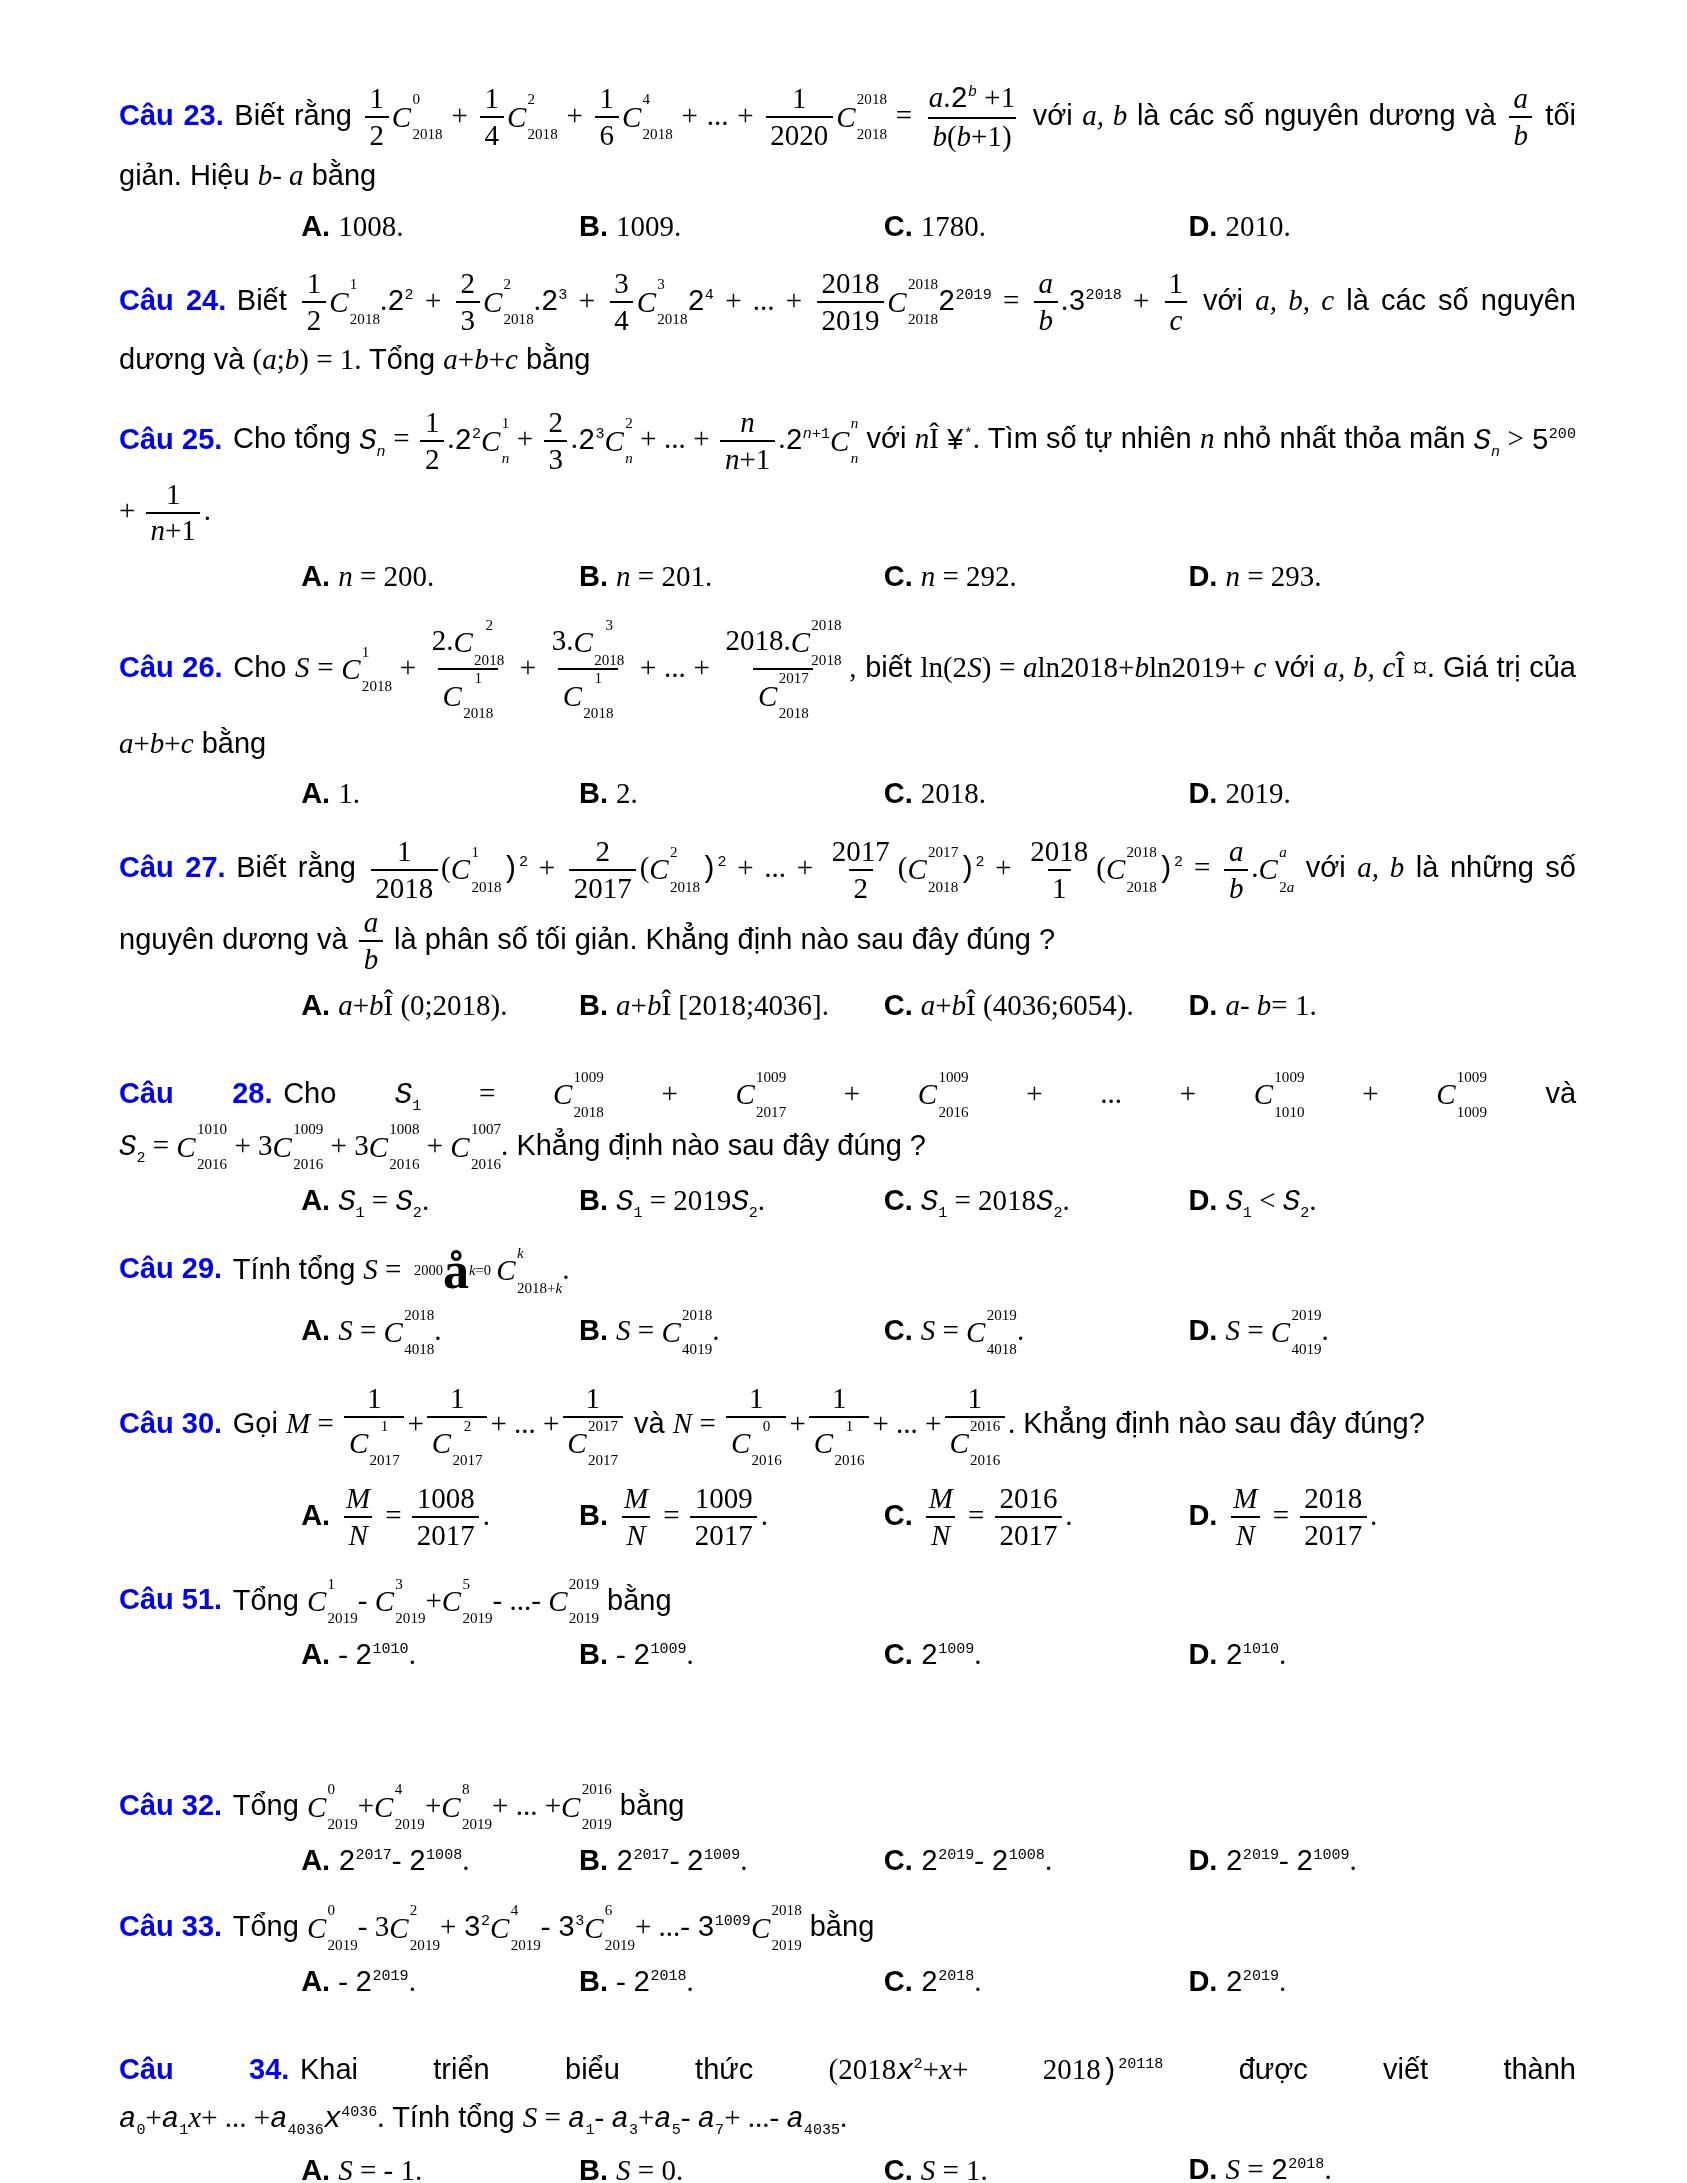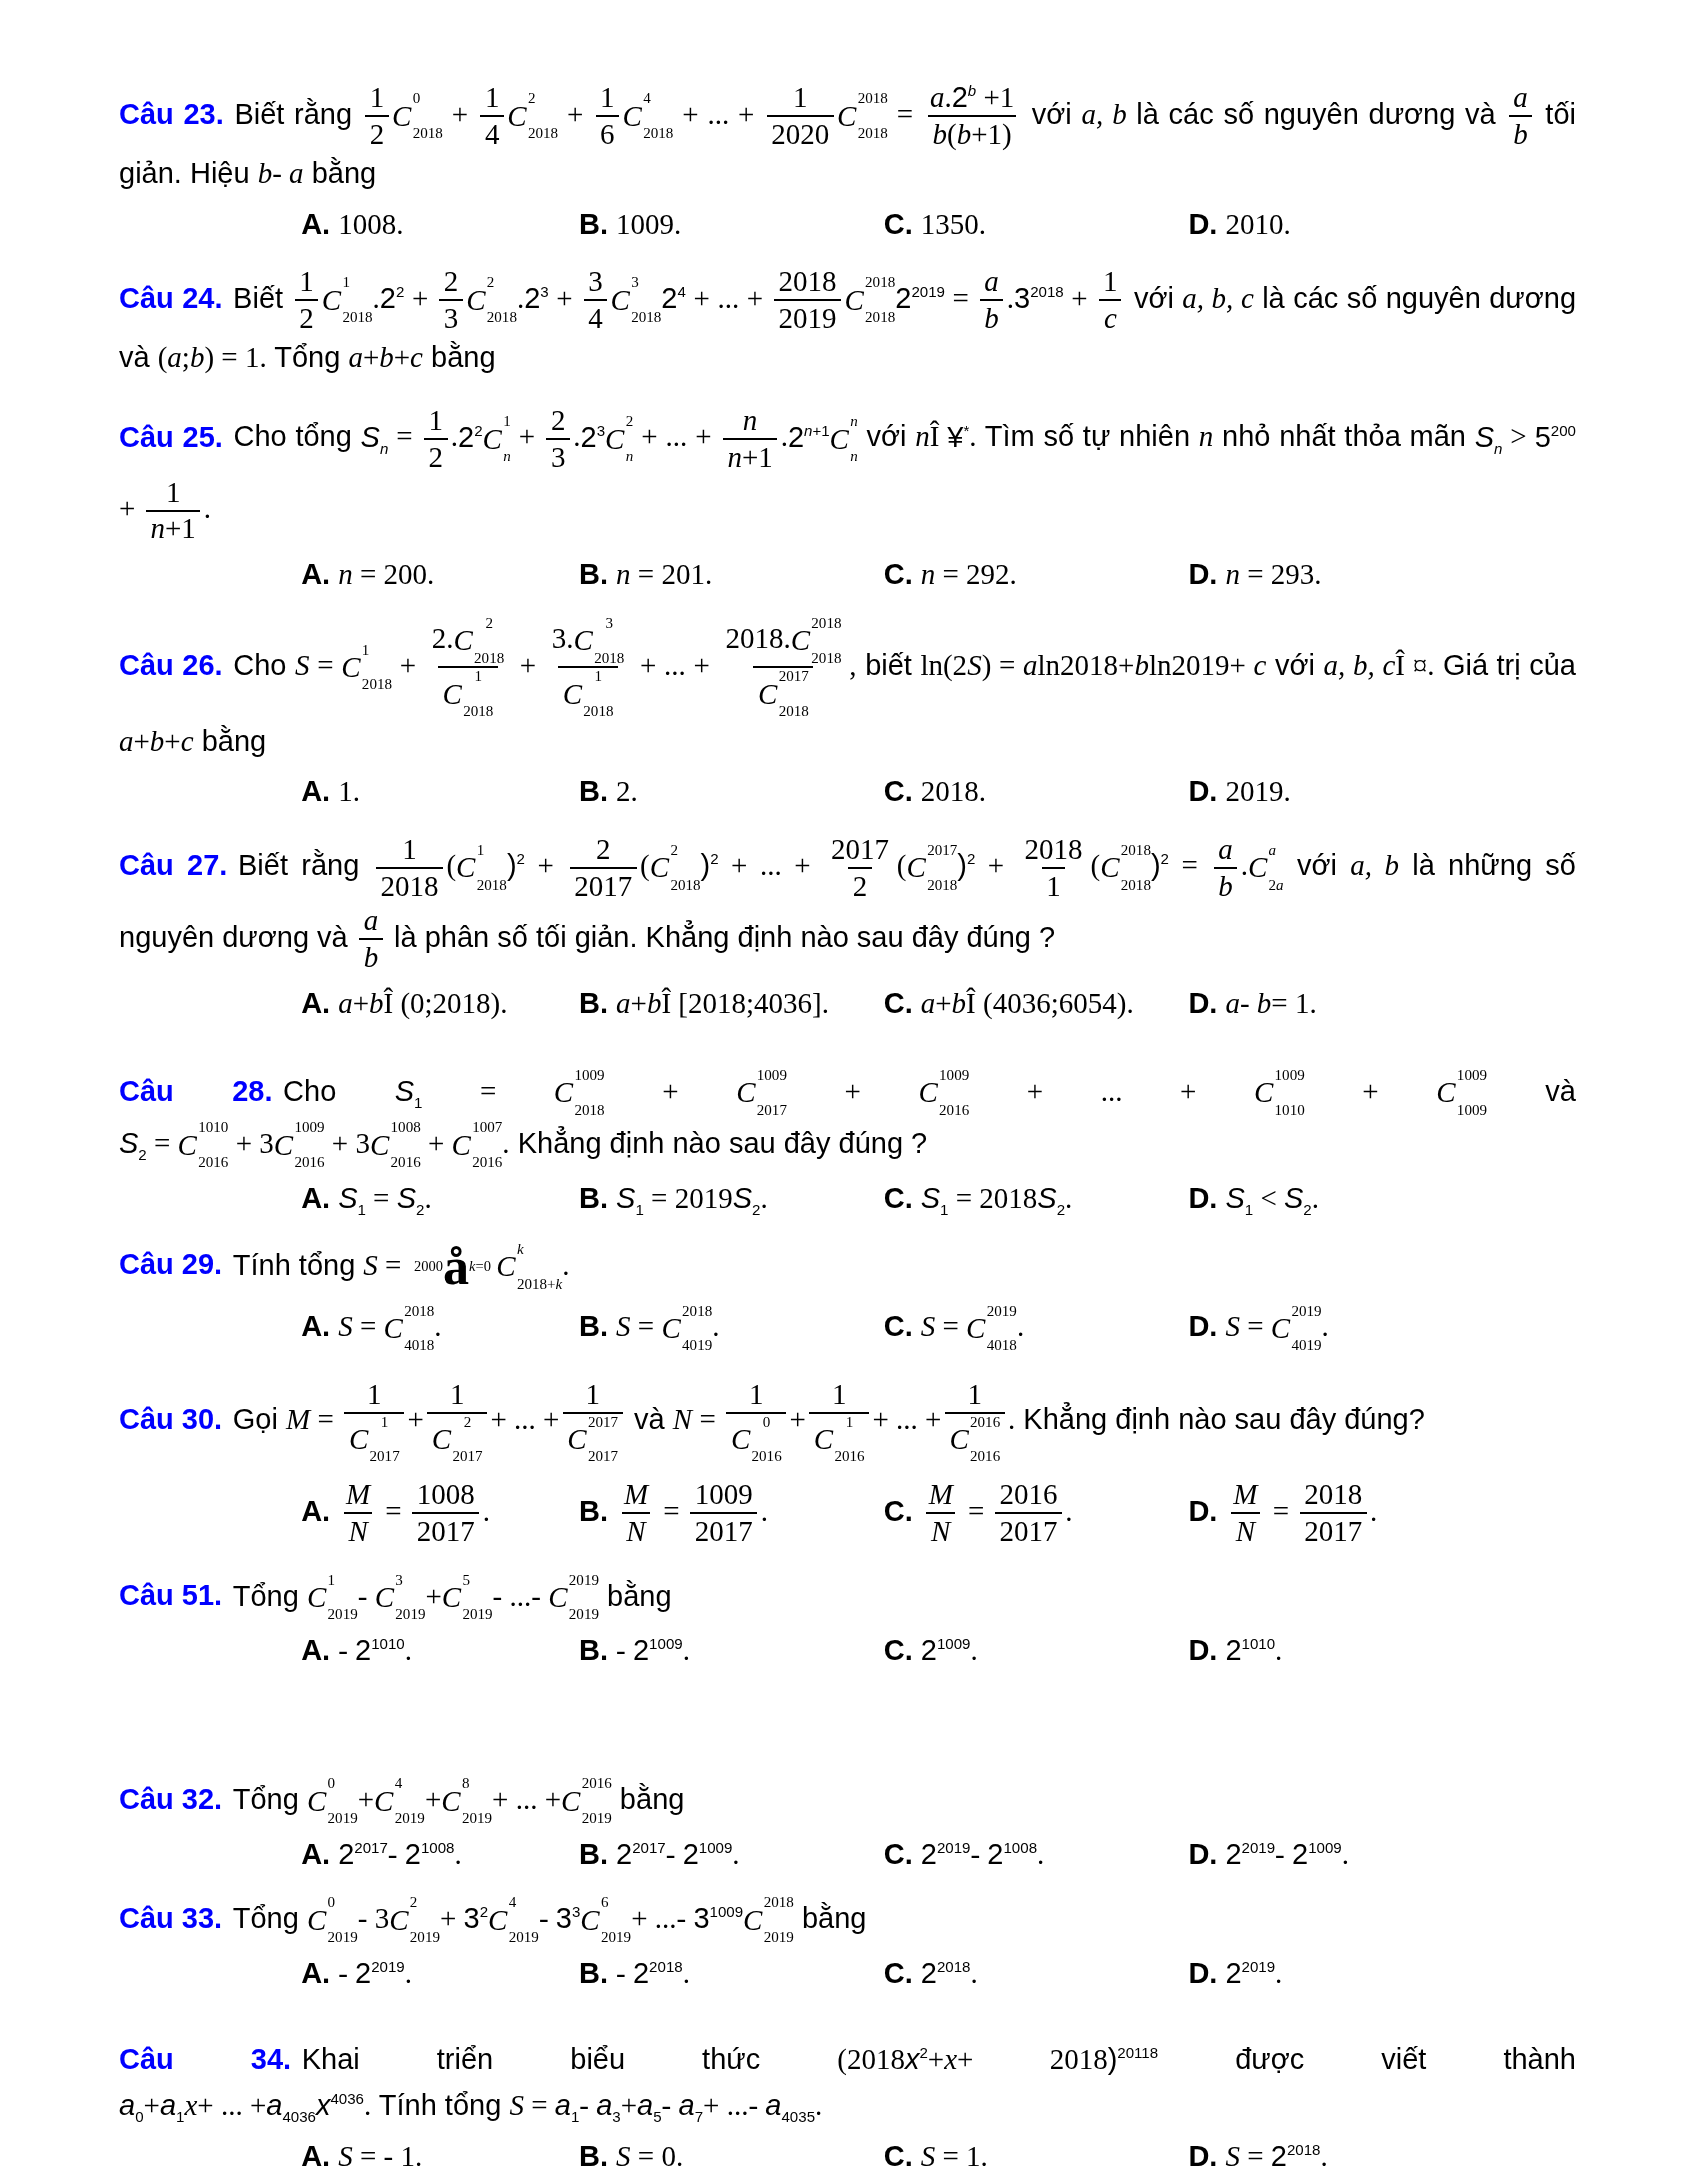--- a/index.html
+++ b/index.html
@@ -25,21 +25,21 @@
   .fr{display:inline-flex;flex-direction:column;align-items:center;vertical-align:middle;
       margin:0 3.3px;font-family:"Liberation Serif",serif;line-height:1.15;}
   .fr .num,.fr .den{display:block;padding:0.7px 4.6px;text-align:center;white-space:nowrap;}
   .fr .den{border-top:2px solid #000;}
   
   .ss{display:inline-flex;align-items:center;vertical-align:middle;font-family:"Liberation Serif",serif;white-space:nowrap;}
   .ss .bb{line-height:1;}
   .sc{display:inline-flex;flex-direction:column;justify-content:space-between;
       font-size:0.52em;line-height:1;height:3.3em;padding-left:1.3px;}
   
-  .sp{font-family:Liberation Sans, sans-serif;white-space:nowrap;}
+  .sp{font-family:Liberation Mono, monospace;white-space:nowrap;}
   .sup{font-size:0.52em;vertical-align:0.72em;}
   .sub{font-size:0.52em;vertical-align:-0.45em;}
   
   .sum{display:inline-flex;align-items:center;vertical-align:middle;
        font-family:"Liberation Serif",serif;line-height:1;margin:0 5.3px;}
   .sum .sg{font-size:1.8em;font-weight:bold;line-height:0.8;}
   .sum .st,.sum .sb{font-size:0.5em;line-height:1.2;}
   
   .answers{display:grid;grid-template-columns:21.8% 23.9% 23.9% 1fr;
            margin-left:12.5%;margin-top:12px;align-items:center;}
@@ -90,21 +90,21 @@
         </span><span class="mr"> = </span><span class="fr">
           <span class="num"><span class="mi">a</span><span class="mr">.</span><span class="sp"><span class="bb">2</span><span class="sup"><i>b</i></span></span><span class="mr"> +1</span></span>
           <span class="den"><span class="mi">b</span><span class="mr">(</span><span class="mi">b</span><span class="mr">+1)</span></span>
         </span><span class="tx"> với </span><span class="mi">a, b</span><span class="tx"> là các số nguyên dương và </span><span class="fr">
           <span class="num"><span class="mi">a</span></span>
           <span class="den"><span class="mi">b</span></span>
         </span><span class="tx"> tối giản. Hiệu </span><span class="mi">b</span><span class="mr">- </span><span class="mi">a</span><span class="tx"> bằng</span></div>
       <div class="answers">
         <span class="opt"><b class="ok">A.</b><span class="ov"><span class="mr">1008.</span></span></span>
         <span class="opt"><b class="ok">B.</b><span class="ov"><span class="mr">1009.</span></span></span>
-        <span class="opt"><b class="ok">C.</b><span class="ov"><span class="mr">1350.</span></span></span>
+        <span class="opt"><b class="ok">C.</b><span class="ov"><span class="mr">1780.</span></span></span>
         <span class="opt"><b class="ok">D.</b><span class="ov"><span class="mr">2010.</span></span></span>
       </div>
     </div>
     <div class="q">
       <div class="para"><span class="qlabel">Câu 24.</span><span class="tx">Biết </span><span class="fr">
           <span class="num"><span class="mr">1</span></span>
           <span class="den"><span class="mr">2</span></span>
         </span><span class="ss">
           <span class="bb"><i>C</i></span>
           <span class="sc">

